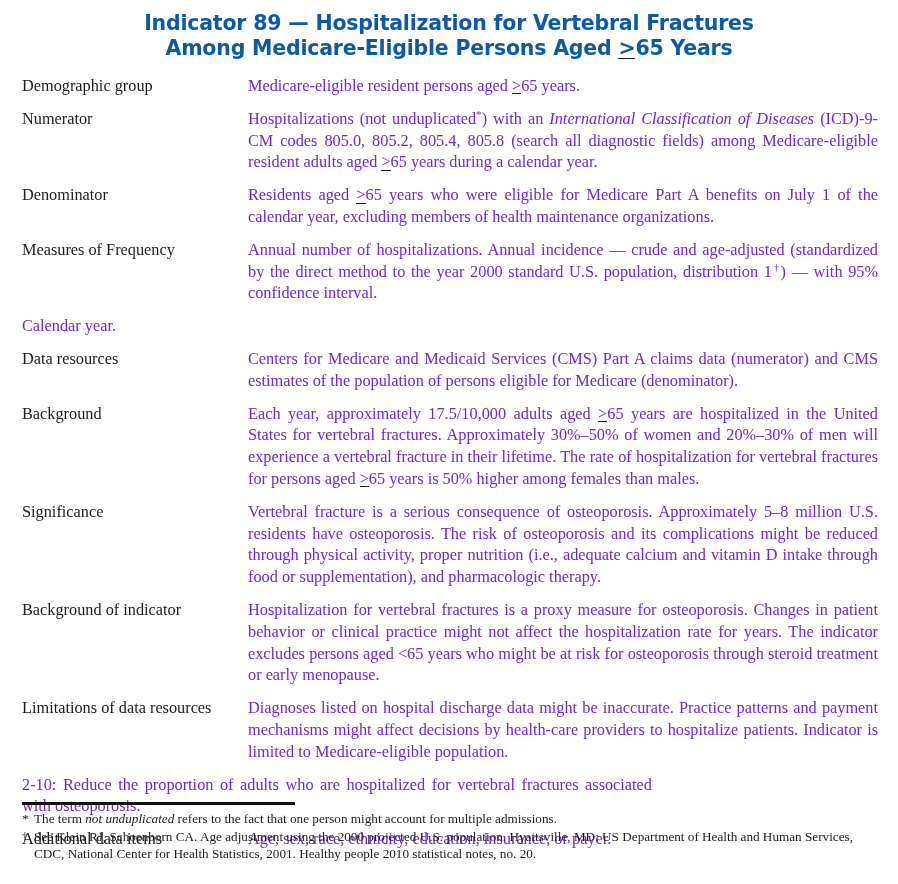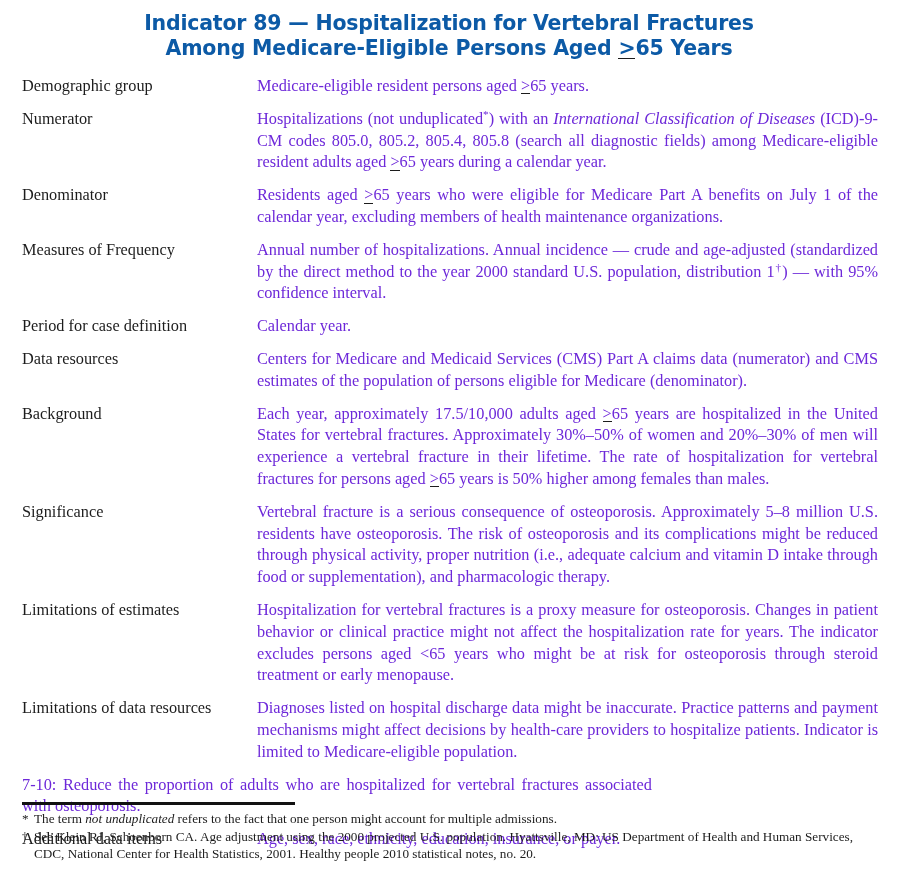--- a/index.html
+++ b/index.html
@@ -42,21 +42,20 @@
   
   .rows {
     margin-top: 14px;
     padding-left: 22px;
     padding-right: 20px;
   }
   .row {
     display: flex;
     align-items: flex-start;
     margin-bottom: 11px;
-    gap: 9px;
   }
   .row-label {
     width: 226px;
     min-width: 226px;
     font-size: 16.3px;
     line-height: 21.5px;
     color: #1c1c1c;
   }
   .row-value {
     flex: 1;
@@ -149,45 +148,44 @@
       </div>
       <div class="row">
         <div class="row-label">Denominator</div>
         <div class="row-value">Residents aged <span class="ge">&gt;</span>65 years who were eligible for Medicare Part A benefits on July 1 of the calendar year, excluding members of health maintenance organizations.</div>
       </div>
       <div class="row">
         <div class="row-label">Measures of Frequency</div>
         <div class="row-value">Annual number of hospitalizations. Annual incidence — crude and age-adjusted (standardized by the direct method to the year 2000 standard U.S. population, distribution 1<sup class="fn">†</sup>) — with 95% confidence interval.</div>
       </div>
       <div class="row">
-        <div class="row-label">Period for case definition</div>
         <div class="row-value no-justify">Calendar year.</div>
       </div>
       <div class="row">
         <div class="row-label">Data resources</div>
         <div class="row-value">Centers for Medicare and Medicaid Services (CMS) Part A claims data (numerator) and CMS estimates of the population of persons eligible for Medicare (denominator).</div>
       </div>
       <div class="row">
         <div class="row-label">Background</div>
         <div class="row-value">Each year, approximately 17.5/10,000 adults aged <span class="ge">&gt;</span>65 years are hospitalized in the United States for vertebral fractures. Approximately 30%–50% of women and 20%–30% of men will experience a vertebral fracture in their lifetime. The rate of hospitalization for vertebral fractures for persons aged <span class="ge">&gt;</span>65 years is 50% higher among females than males.</div>
       </div>
       <div class="row">
         <div class="row-label">Significance</div>
         <div class="row-value">Vertebral fracture is a serious consequence of osteoporosis. Approximately 5–8 million U.S. residents have osteoporosis. The risk of osteoporosis and its complications might be reduced through physical activity, proper nutrition (i.e., adequate calcium and vitamin D intake through food or supplementation), and pharmacologic therapy.</div>
       </div>
       <div class="row">
-        <div class="row-label">Limitations of estimates</div>
+        <div class="row-label">Background of indicator</div>
         <div class="row-value">Hospitalization for vertebral fractures is a proxy measure for osteoporosis. Changes in patient behavior or clinical practice might not affect the hospitalization rate for years. The indicator excludes persons aged &lt;65 years who might be at risk for osteoporosis through steroid treatment or early menopause.</div>
       </div>
       <div class="row">
         <div class="row-label">Limitations of data resources</div>
         <div class="row-value">Diagnoses listed on hospital discharge data might be inaccurate. Practice patterns and payment mechanisms might affect decisions by health-care providers to hospitalize patients. Indicator is limited to Medicare-eligible population.</div>
       </div>
       <div class="row">
-        <div class="row-value">7-10: Reduce the proportion of adults who are hospitalized for vertebral fractures associated with osteoporosis.</div>
+        <div class="row-value">2-10: Reduce the proportion of adults who are hospitalized for vertebral fractures associated with osteoporosis.</div>
       </div>
       <div class="row">
         <div class="row-label">Additional data items</div>
         <div class="row-value no-justify">Age, sex, race, ethnicity, education, insurance, or payer.</div>
       </div>
     </div>
 
   <div class="fn-rule"></div>
 
   <div class="footnotes" id="footnotes-container">

